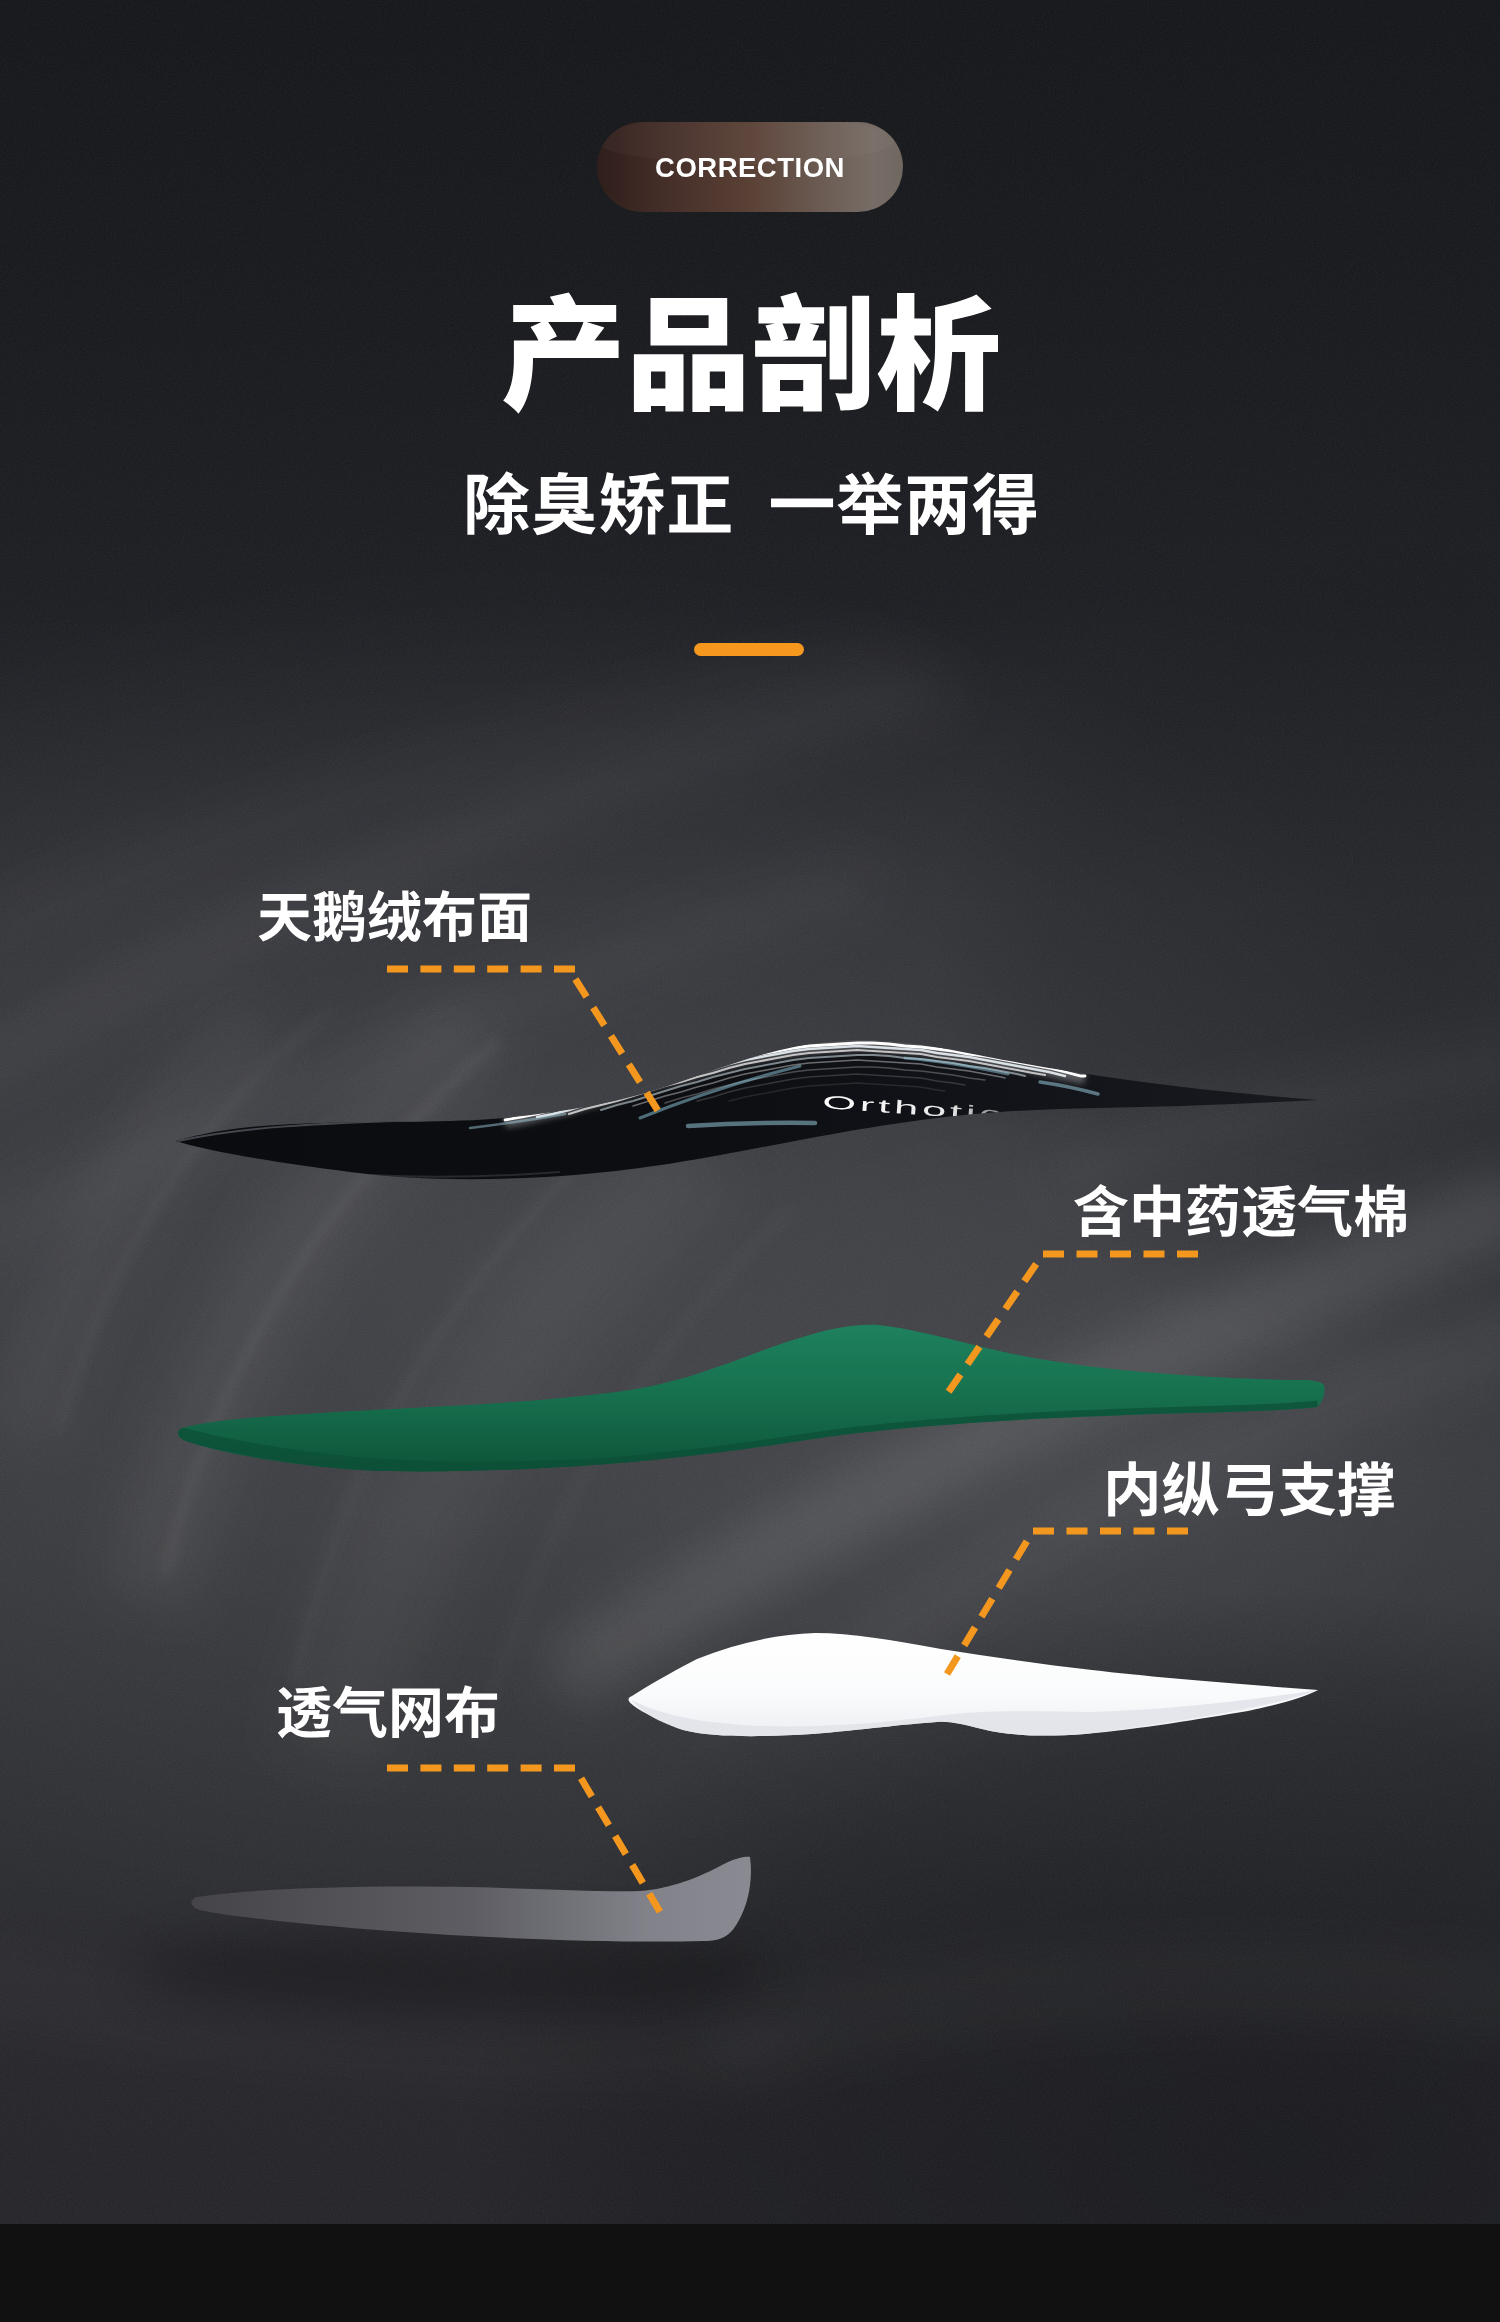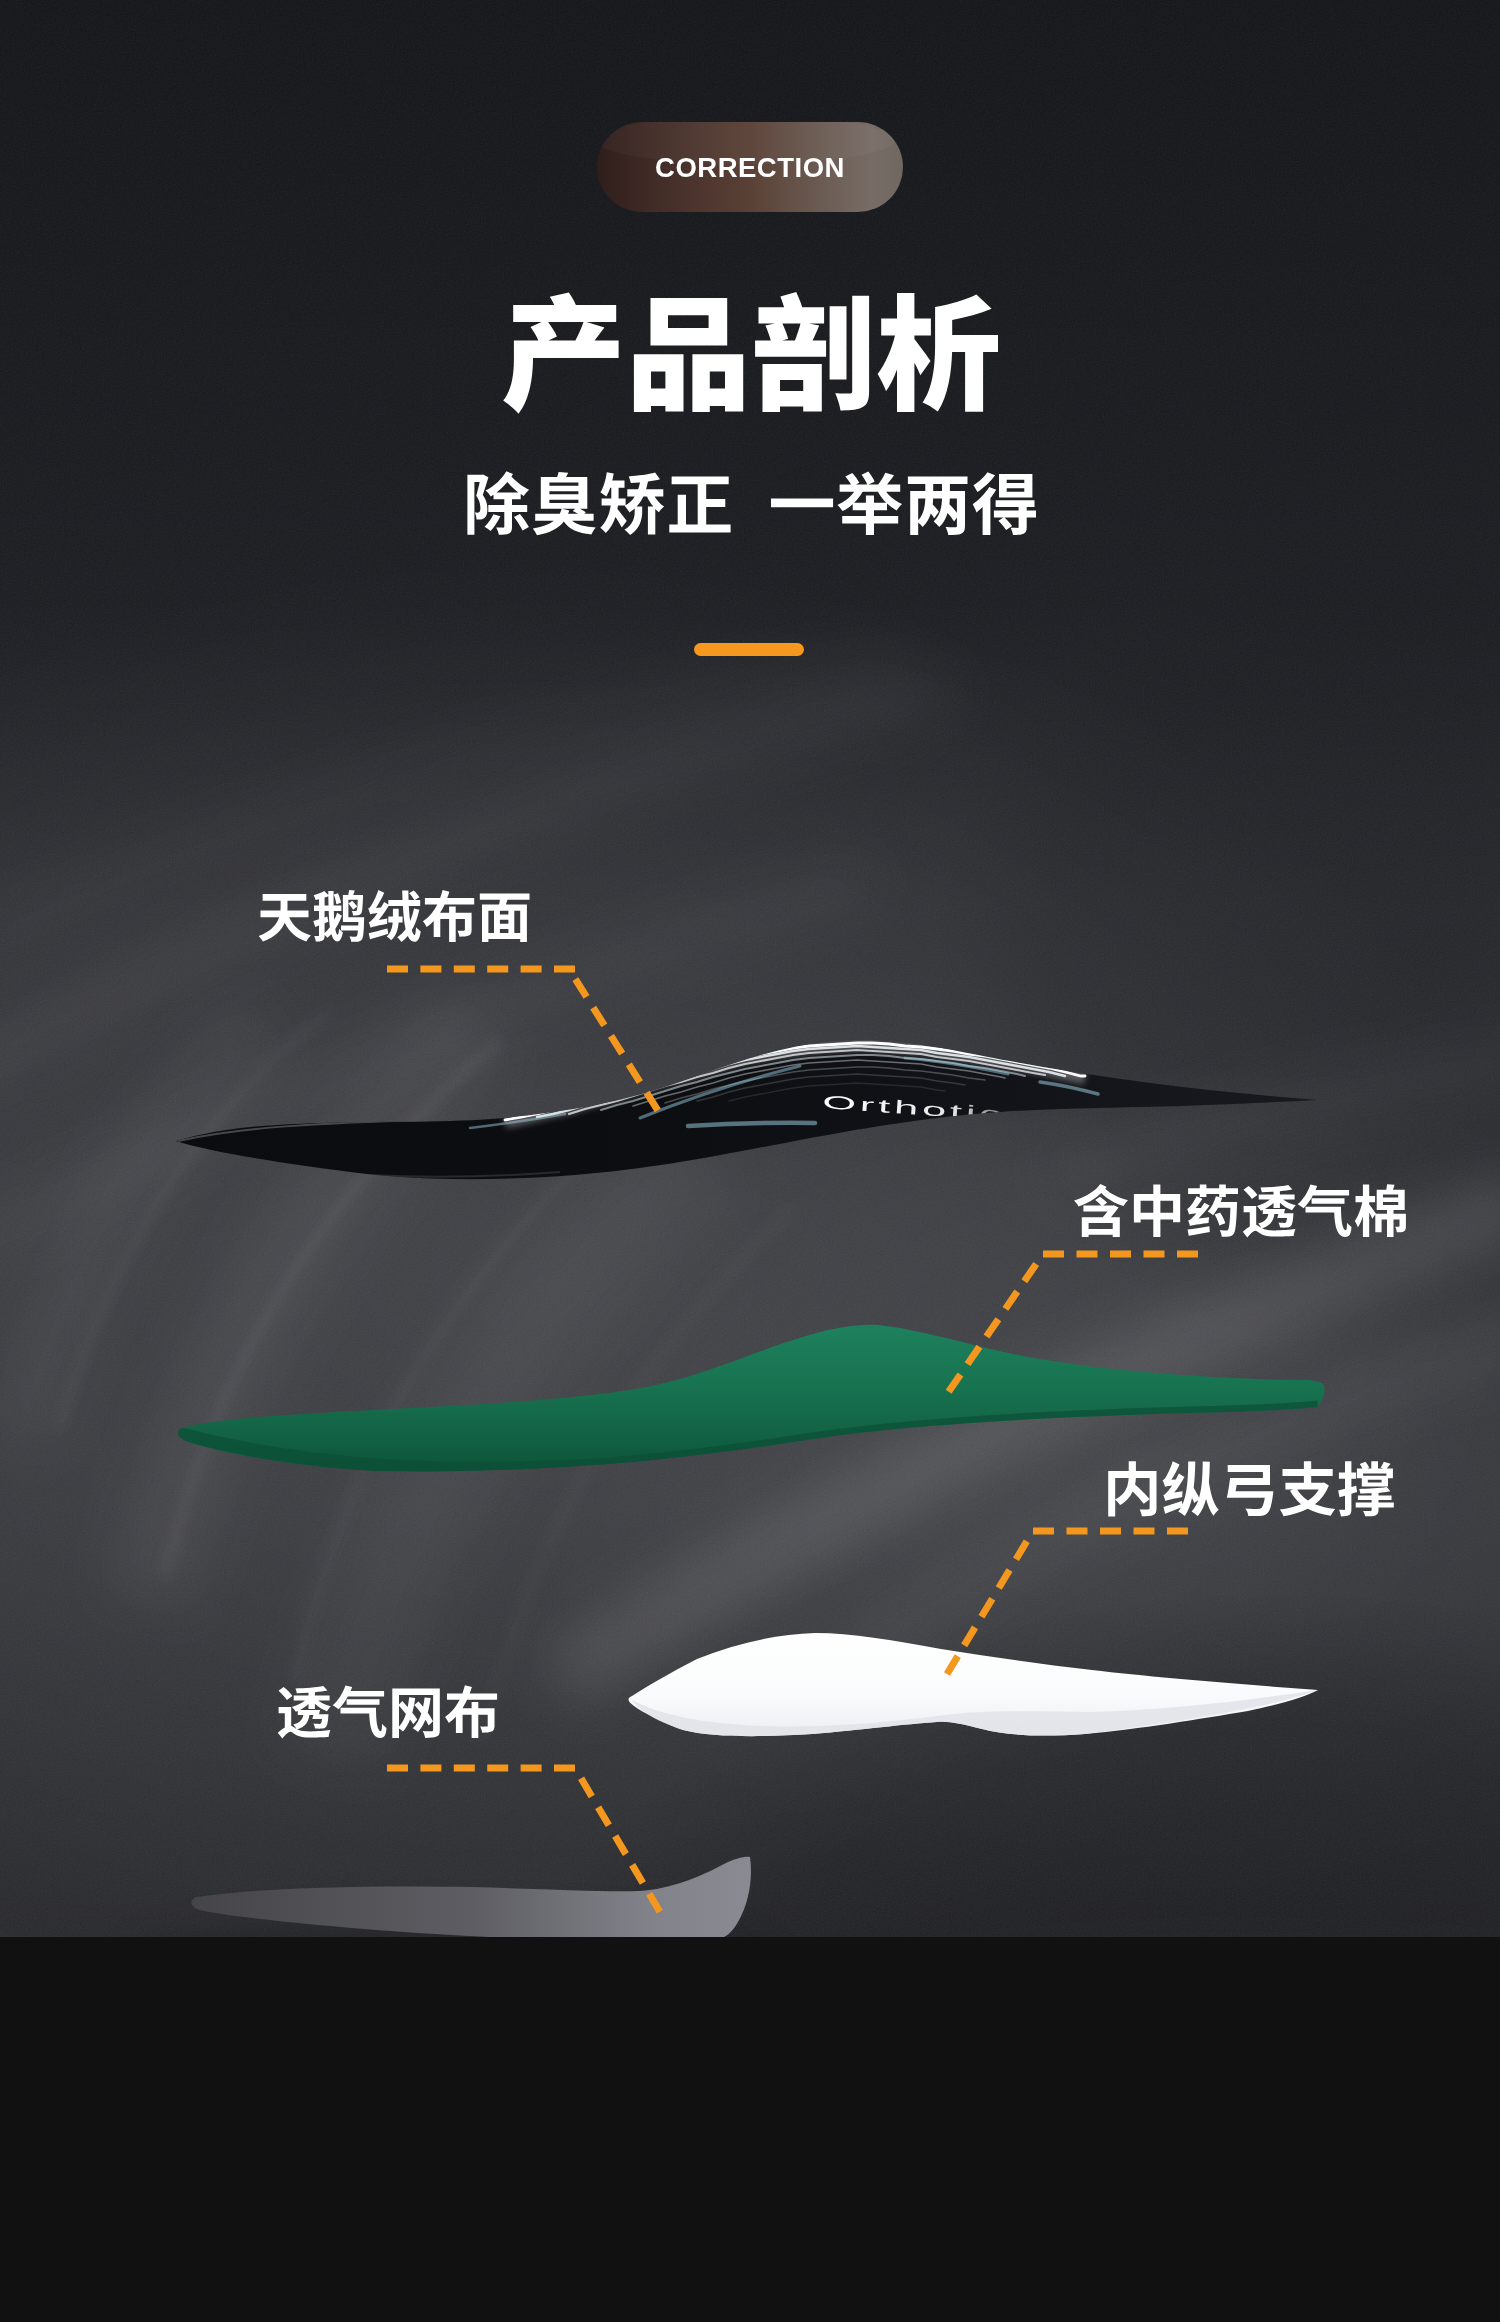--- a/index.html
+++ b/index.html
@@ -1,14 +1,14 @@
 <!DOCTYPE html>
 <html><head><meta charset="utf-8"><style>
 html,body{margin:0;padding:0;background:#111;}
-#page{position:relative;width:1500px;height:1937px;overflow:hidden;font-family:"Liberation Sans",sans-serif;}
+#page{position:relative;width:1500px;height:2224px;overflow:hidden;font-family:"Liberation Sans",sans-serif;}
 </style></head><body>
 <div id="page">
 <svg width="1500" height="2322" viewBox="0 0 1500 2322">
 <defs>
   <linearGradient id="bgv" x1="0" y1="0" x2="0" y2="1">
     <stop offset="0" stop-color="#0d0e12"></stop>
     <stop offset="0.13" stop-color="#101115"></stop>
     <stop offset="0.26" stop-color="#15161b"></stop>
     <stop offset="0.39" stop-color="#26272c"></stop>
     <stop offset="0.52" stop-color="#2d2e33"></stop>

